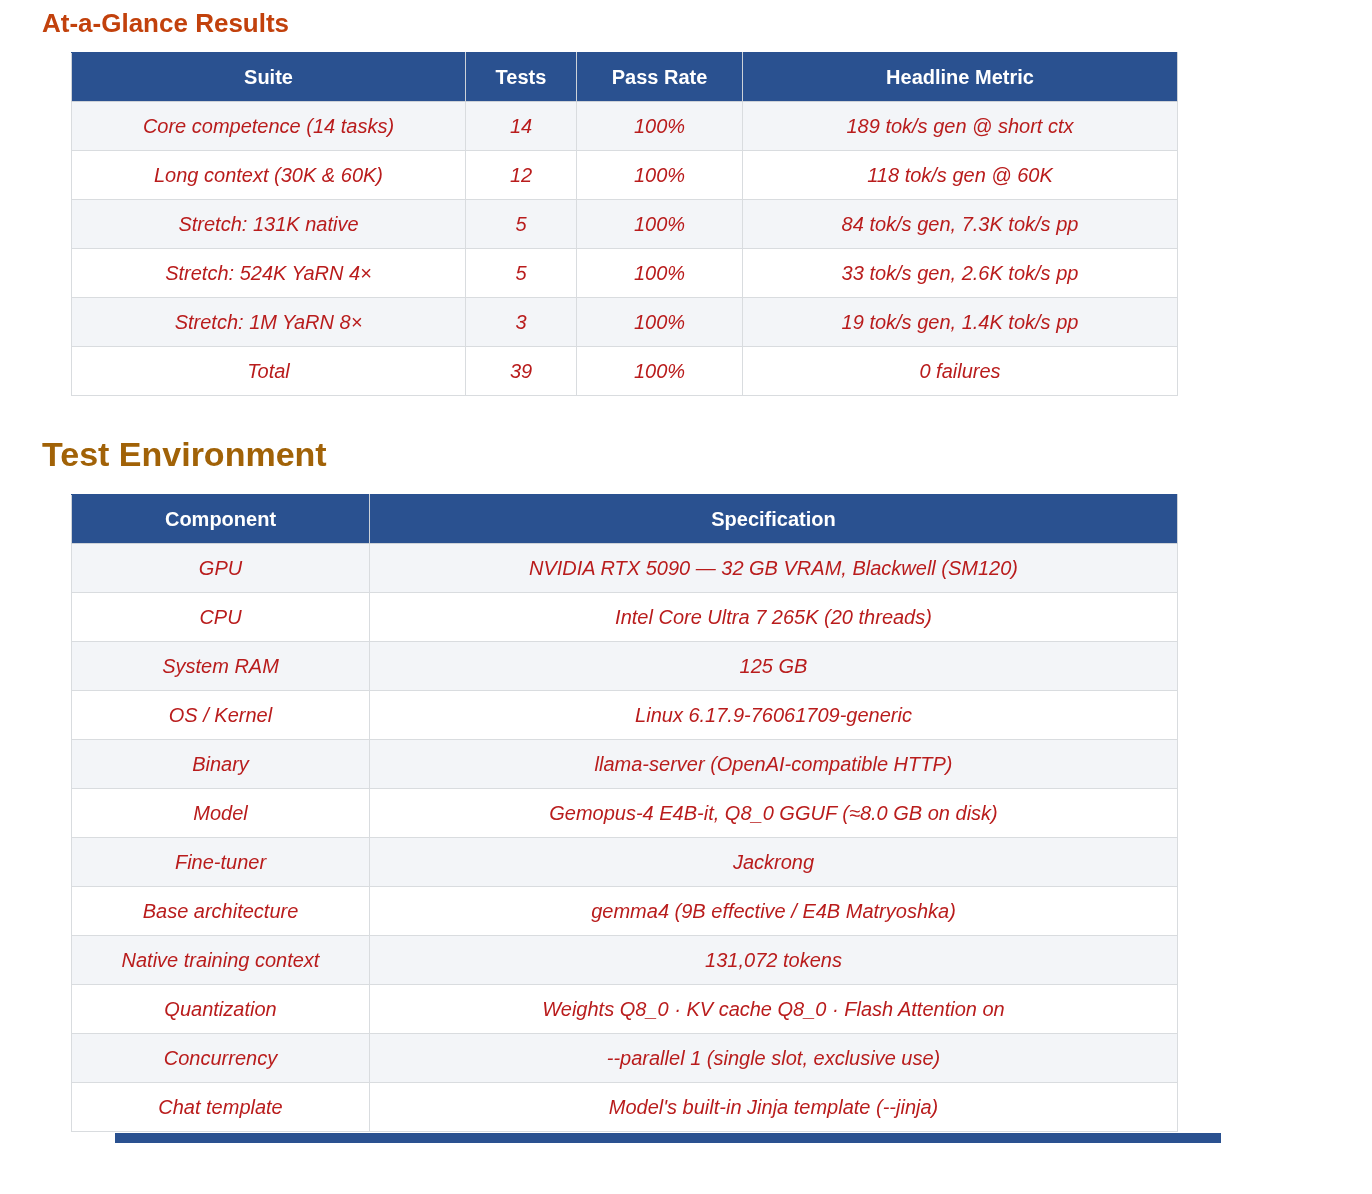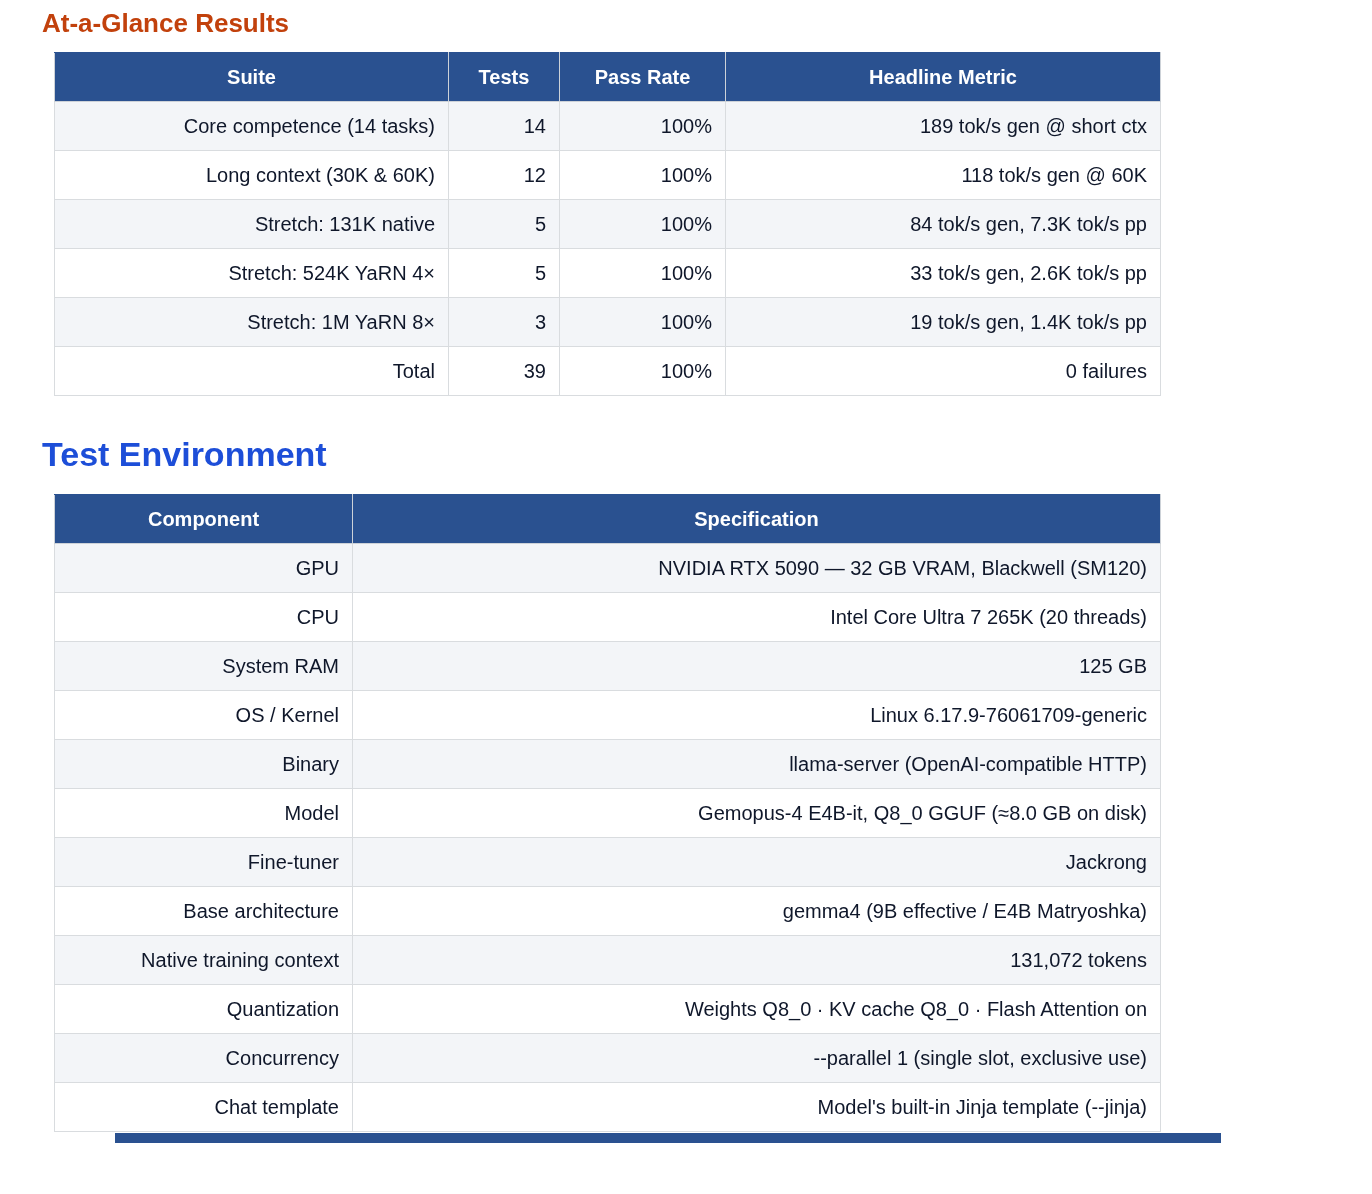--- a/index.html
+++ b/index.html
@@ -17,53 +17,54 @@
     font-size: 26px;
     line-height: 1.2;
     font-weight: bold;
     color: #c2410c;
   }
   .h2 {
     margin: 39px 0 0 42px;
     font-size: 34px;
     line-height: 1.15;
     font-weight: bold;
-    color: #1d4ed8;
+    color: #a16207;
   }
   table.tbl {
     border-collapse: collapse;
     table-layout: fixed;
-    margin-left: 54px;
+    margin-left: 71px;
     border: 1px solid #c6cacf;
   }
   #aag-table { margin-top: 13px; width: 1106px; }
   #env-table { margin-top: 20px; width: 1106px; }
   .tbl thead th {
     background: #2a5190;
     color: #ffffff;
     font-size: 20px;
     font-weight: bold;
     text-align: center;
     height: 48px;
     padding: 0 10px;
     border: 1px solid #cdd2d8;
     border-top: 1px solid #2a5190;
   }
   .tbl tbody td {
     font-size: 20px;
     font-weight: normal;
-    text-align: right;
+    text-align: center;
     vertical-align: middle;
     height: 48px;
     padding: 0 13px;
     border: 1px solid #d9dcdf;
     background: #ffffff;
-    color: #0f172a;
+    color: #b91c1c;
     white-space: nowrap;
     overflow: hidden;
+    font-style: italic;
   }
   .tbl tbody tr:nth-child(odd) td { background: #f3f5f8; }
   .next-table-strip {
     margin: 1px 0 0 115px;
     width: 1106px;
     height: 10px;
     background: #2a5190;
   }
 </style>
 </head>

